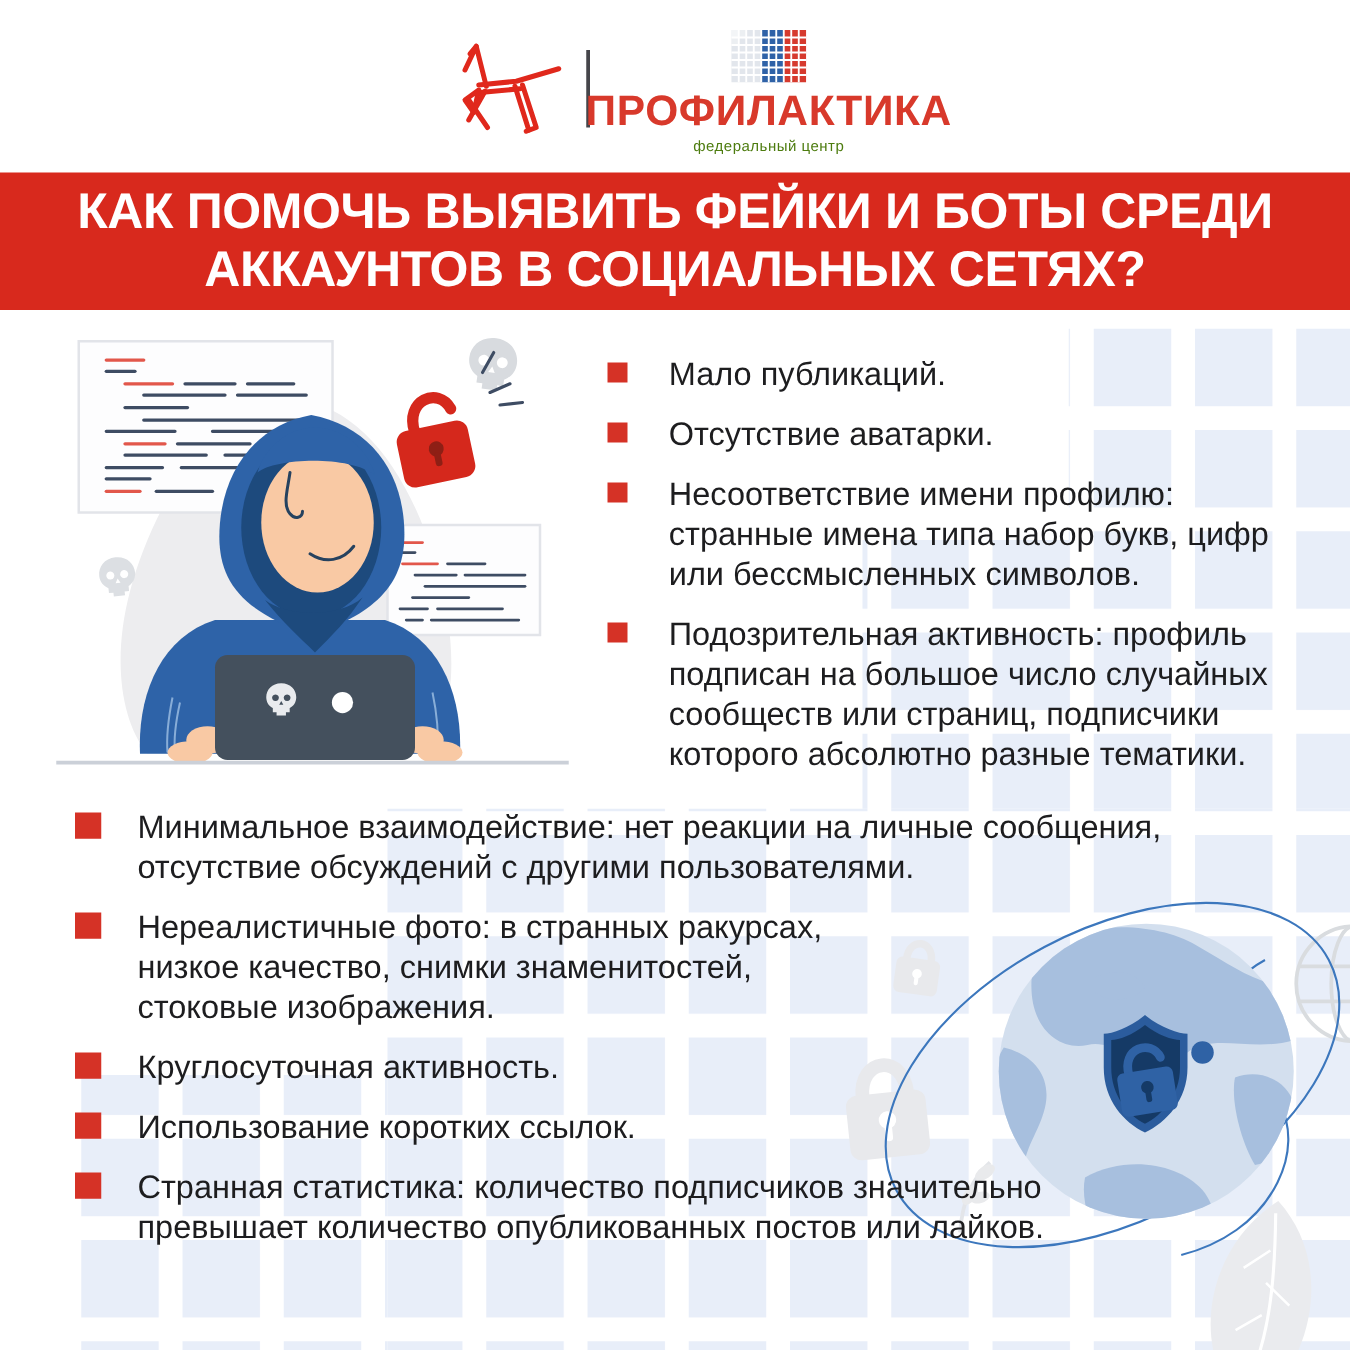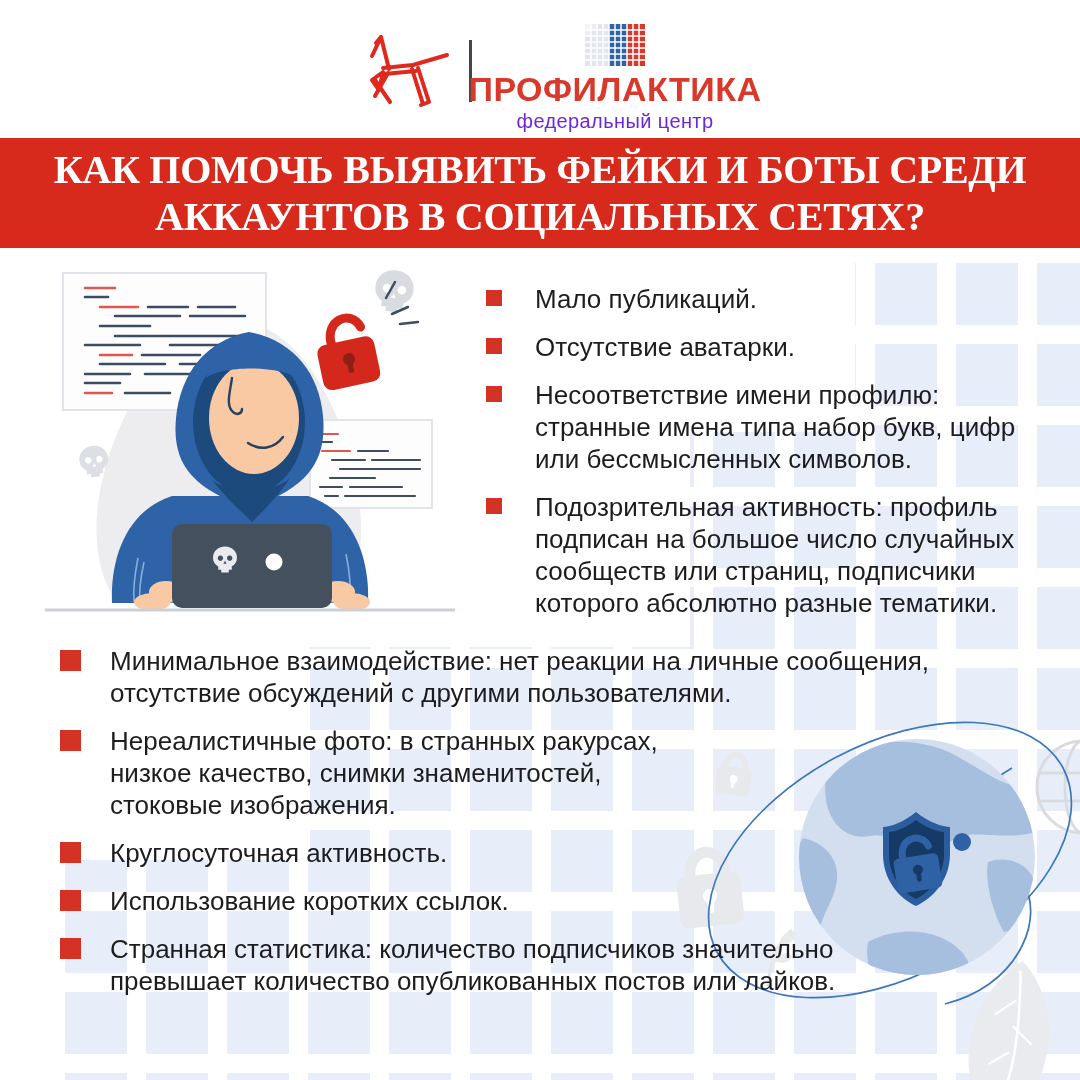--- a/index.html
+++ b/index.html
@@ -5,24 +5,24 @@
   html,body{margin:0;padding:0;}
   body{width:1080px;height:1080px;position:relative;overflow:hidden;background:#ffffff;
        font-family:"Liberation Sans","DejaVu Sans",sans-serif;}
   .abs{position:absolute;}
   
   #header{left:0;top:0;width:1080px;height:138px;background:#fff;z-index:3;}
   #chair-logo{left:350px;top:22px;}
   #logo-divider{left:469px;top:40px;width:3px;height:62px;background:#45454a;}
   #brand{left:480px;top:24px;width:270px;display:flex;flex-direction:column;align-items:center;}
   #brand-title{font-weight:bold;font-size:34px;letter-spacing:.5px;color:#d8392b;margin-top:4px;white-space:nowrap;}
-  #brand-sub{font-size:20px;letter-spacing:.4px;color:#6d28d9;margin-top:1px;white-space:nowrap;}
+  #brand-sub{font-size:12px;letter-spacing:.4px;color:#4d7c0f;margin-top:1px;white-space:nowrap;}
   
   #banner{left:0;top:138px;width:1080px;height:110px;background:#d8291d;z-index:3;
-          display:flex;flex-direction:column;justify-content:center;align-items:center;font-family:Liberation Serif, serif;}
+          display:flex;flex-direction:column;justify-content:center;align-items:center;}
   .banner-line{color:#fff;font-weight:bold;font-size:40px;line-height:47px;letter-spacing:-.3px;white-space:nowrap;}
   
   ul.sign-list{list-style:none;margin:0;padding:0;z-index:2;}
   #right-list{left:486px;top:283px;width:612px;}
   #bottom-list{left:60px;top:645px;width:1010px;}
   .sign-item{display:flex;align-items:flex-start;margin-bottom:16px;}
   .sign-text{font-size:26px;line-height:32px;color:#1d1d1f;white-space:pre-line;}
   .bullet{flex:0 0 auto;background:#d53226;}
   #right-list .bullet{width:16px;height:16px;margin:7px 33px 0 0;}
   #bottom-list .bullet{width:21px;height:21px;margin:5px 29px 0 0;}

